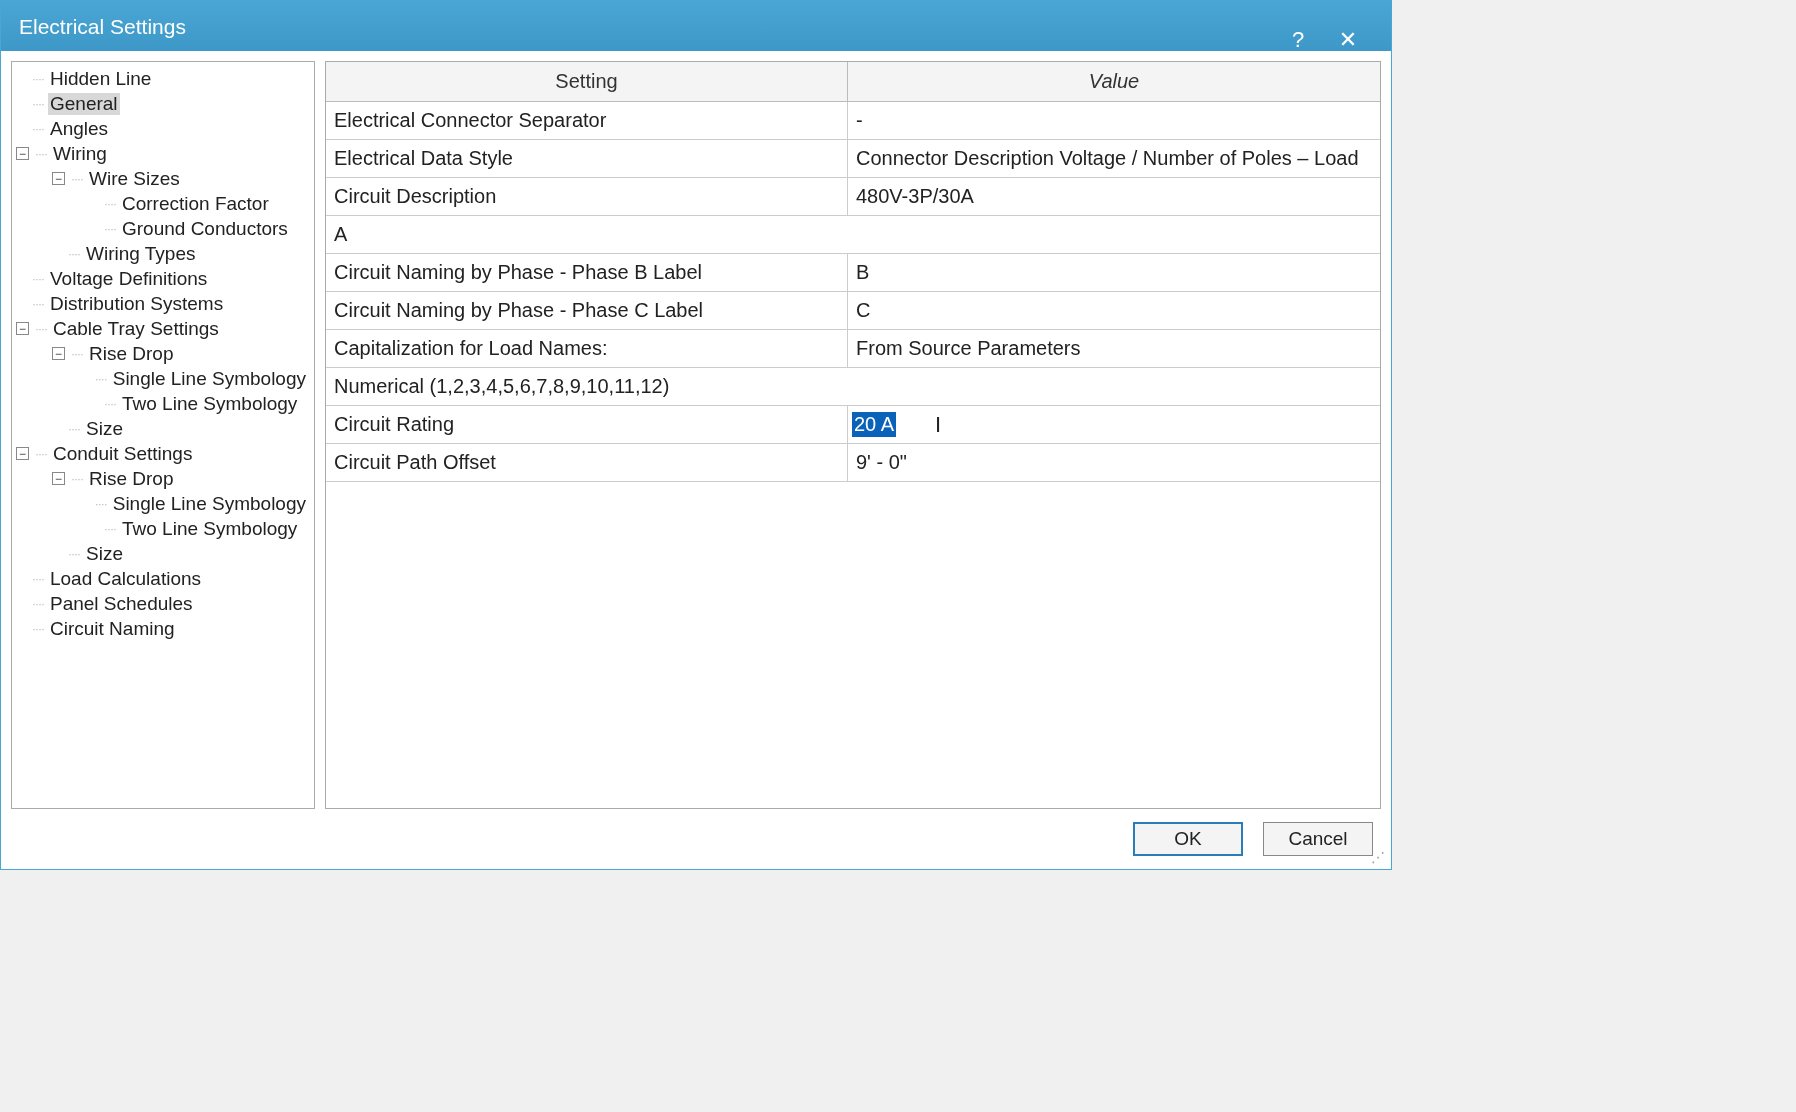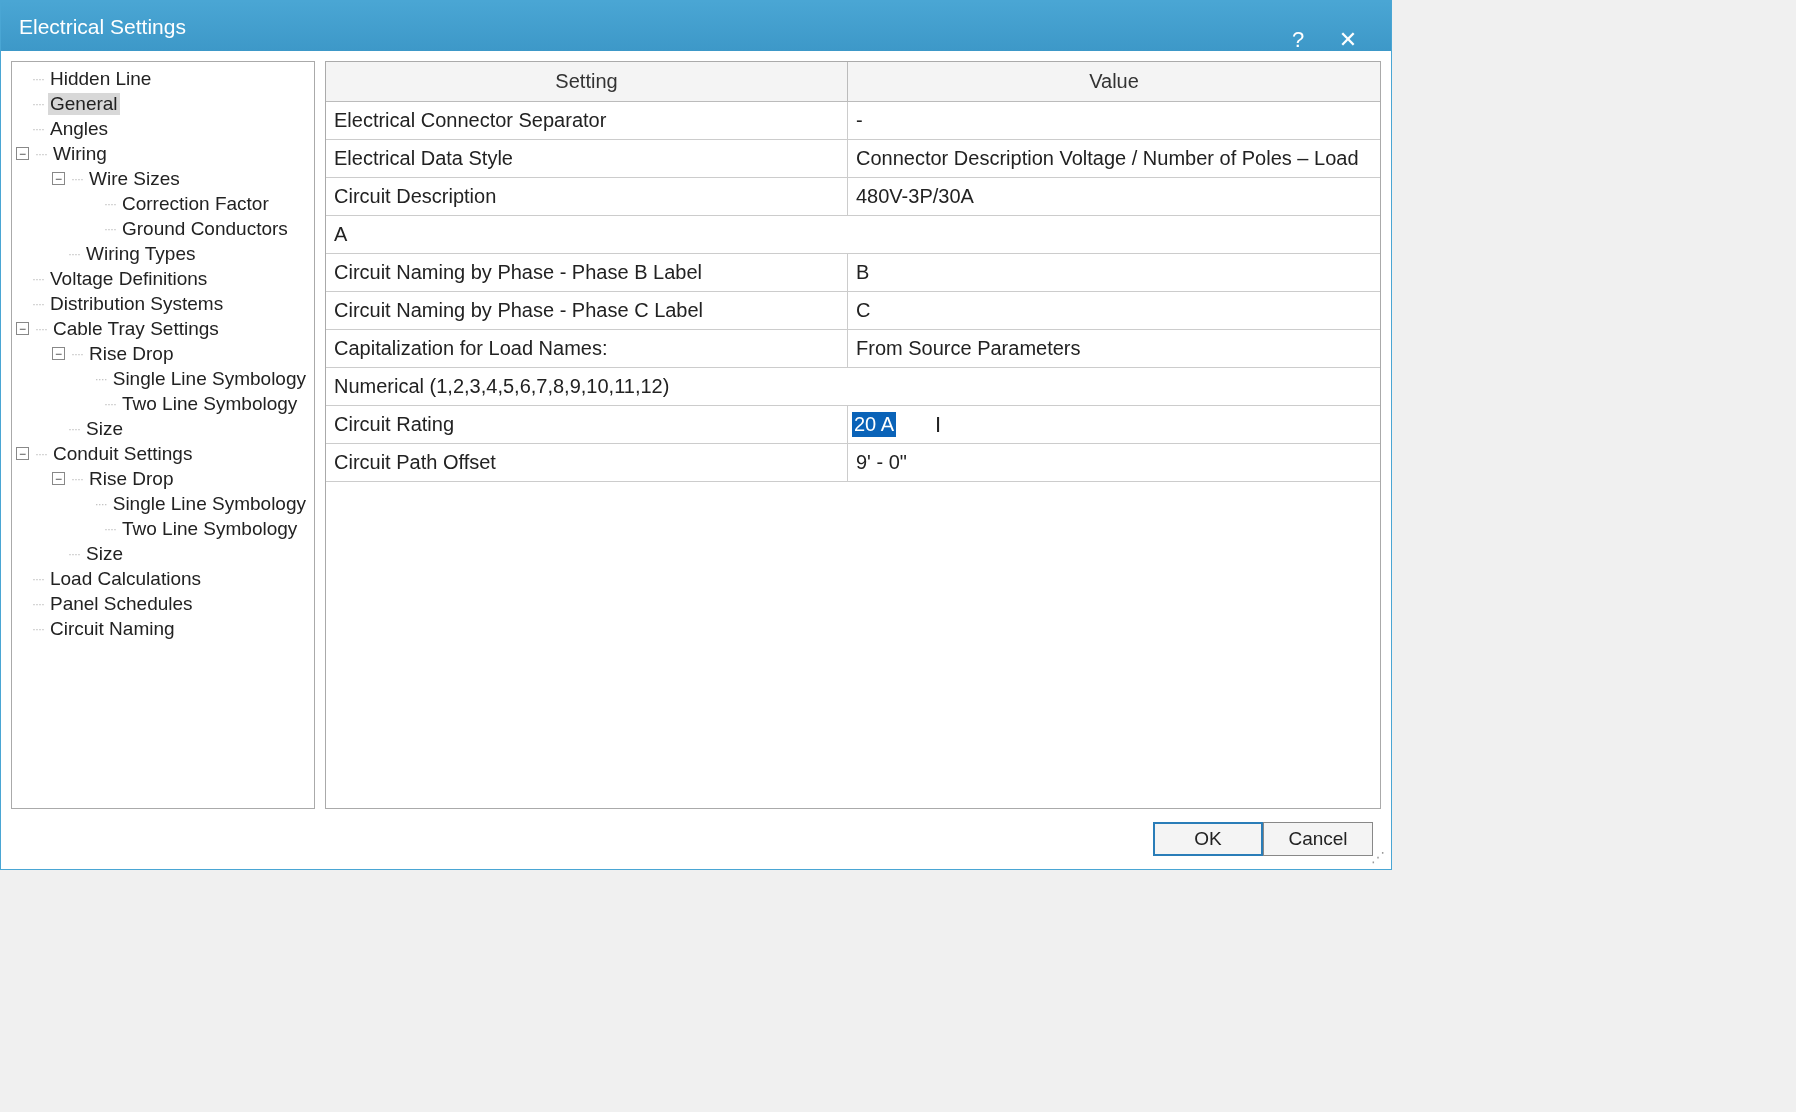--- a/index.html
+++ b/index.html
@@ -102,21 +102,21 @@
     height: 40px;
   }
   .grid-header .col {
     display: flex;
     align-items: center;
     justify-content: center;
     font-size: 20px;
     color: #333;
     border-right: 1px solid #bbb;
   }
-  .grid-header .col:last-child { border-right: none; }
+  .grid-header .col:last-child { border-right: none; font-style: italic; }
   .col-setting { width: 522px; }
   .col-value { flex: 1; }
   .grid-body { flex: 1; overflow: auto; }
   .grid-row {
     display: flex;
     height: 38px;
     border-bottom: 1px solid #ccc;
     font-size: 20px;
     color: #222;
   }
@@ -152,20 +152,21 @@
     font-weight: 300;
     font-size: 22px;
     color: #222;
   }
   .footer {
     height: 60px;
     display: flex;
     align-items: center;
     justify-content: flex-end;
     padding: 0 18px;
+    gap: 20px;
   }
   .button {
     min-width: 110px;
     height: 34px;
     border: 1px solid #888;
     background: #f4f4f4;
     font-size: 19px;
     color: #222;
     cursor: pointer;
     padding: 0 18px;

